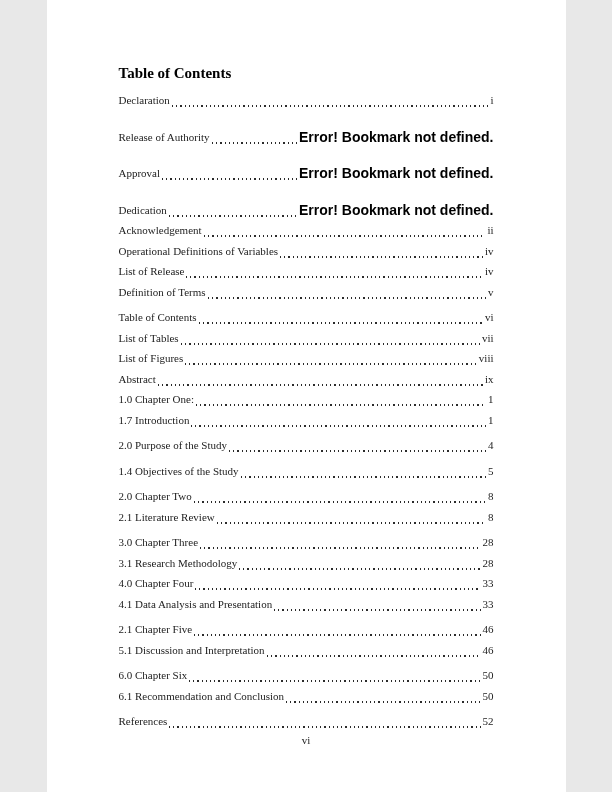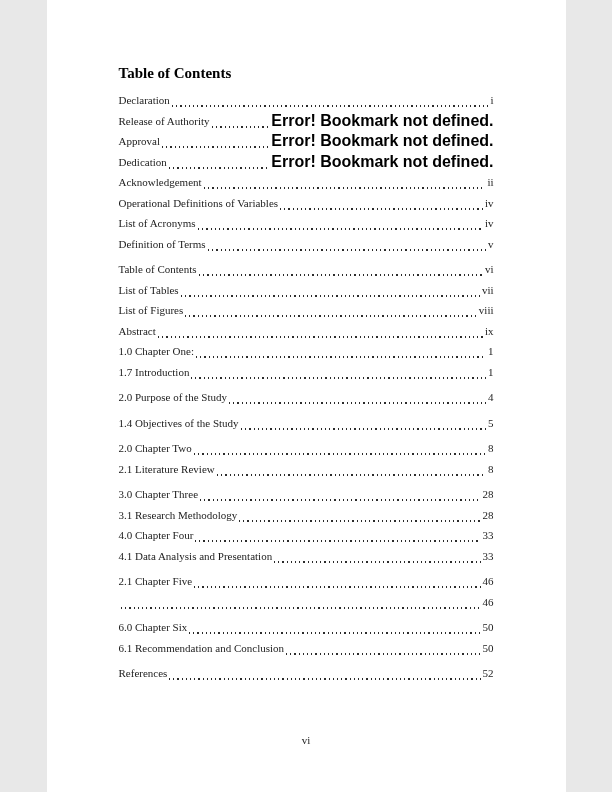--- a/index.html
+++ b/index.html
@@ -58,22 +58,23 @@
     );
     background-position: left bottom;
   }
   .toc-page {
     white-space: nowrap;
     flex: 0 0 auto;
   }
   .toc-row.error .toc-page {
     font-family: "Liberation Sans", sans-serif;
     font-weight: bold;
-    font-size: 16px;
+    font-size: 14px;
     color: #000000;
+    margin-top: 16px;
   }
   .footer-page-number {
     position: absolute;
     left: 0;
     right: 0;
     bottom: 46px;
     text-align: center;
     font-size: 11px;
     color: #1c1c1c;
   }
@@ -109,21 +110,21 @@
     <span class="toc-label">Acknowledgement</span>
     <span class="leader"></span>
     <span class="toc-page">ii</span>
   </div>
         <div class="toc-row">
     <span class="toc-label">Operational Definitions of Variables</span>
     <span class="leader"></span>
     <span class="toc-page">iv</span>
   </div>
         <div class="toc-row">
-    <span class="toc-label">List of Acronyms</span>
+    <span class="toc-label">List of Release</span>
     <span class="leader"></span>
     <span class="toc-page">iv</span>
   </div>
         <div class="toc-row">
     <span class="toc-label">Definition of Terms</span>
     <span class="leader"></span>
     <span class="toc-page">v</span>
   </div>
         <div class="toc-row space-before">
     <span class="toc-label">Table of Contents</span>
@@ -194,20 +195,21 @@
     <span class="toc-label">4.1 Data Analysis and Presentation</span>
     <span class="leader"></span>
     <span class="toc-page">33</span>
   </div>
         <div class="toc-row space-before">
     <span class="toc-label">2.1 Chapter Five</span>
     <span class="leader"></span>
     <span class="toc-page">46</span>
   </div>
         <div class="toc-row">
+    <span class="toc-label">5.1 Discussion and Interpretation</span>
     <span class="leader"></span>
     <span class="toc-page">46</span>
   </div>
         <div class="toc-row space-before">
     <span class="toc-label">6.0 Chapter Six</span>
     <span class="leader"></span>
     <span class="toc-page">50</span>
   </div>
         <div class="toc-row">
     <span class="toc-label">6.1 Recommendation and Conclusion</span>

